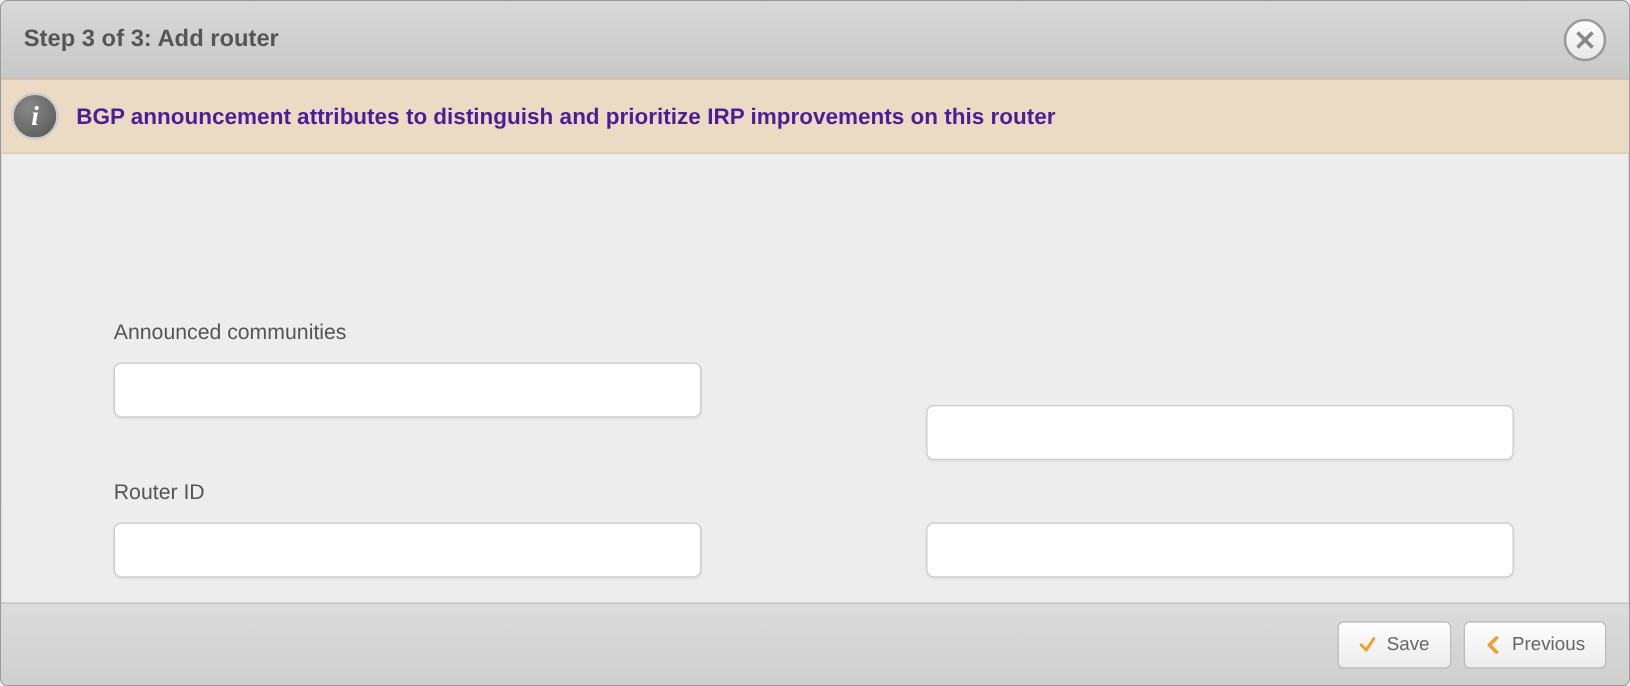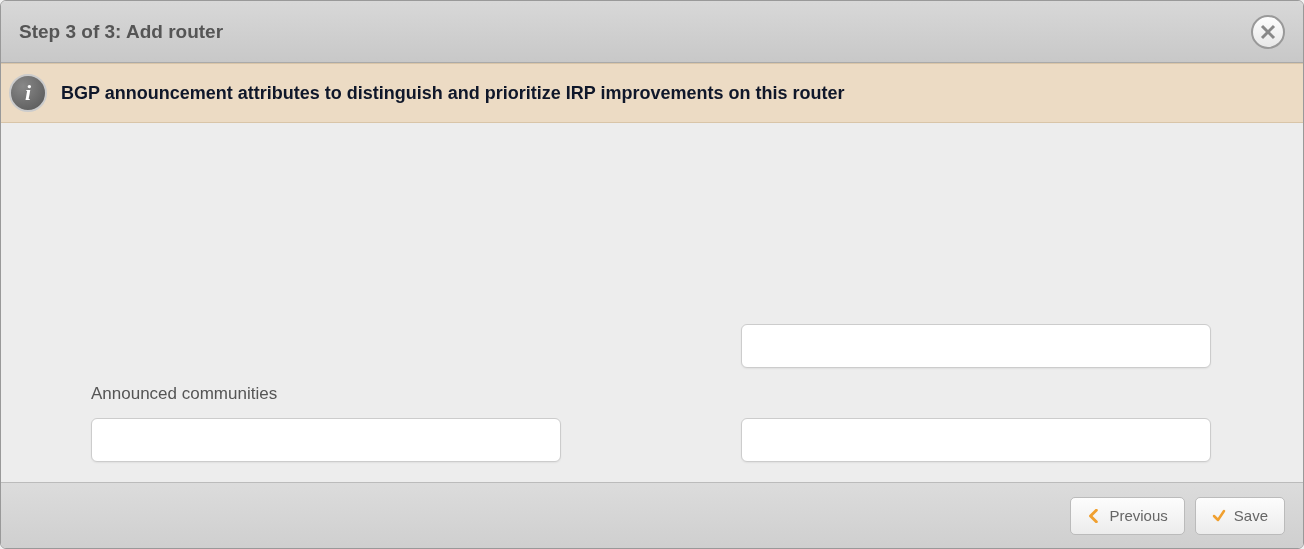--- a/index.html
+++ b/index.html
@@ -79,21 +79,21 @@
       color: #fff;
       font-family: Georgia, serif;
       font-style: italic;
       font-weight: bold;
       font-size: 22px;
       flex-shrink: 0;
     }
     .info-text {
       font-size: 18px;
       font-weight: bold;
-      color: #0f172a;
+      color: #4c1d95;
     }
     .form-area {
       flex: 1;
       padding: 50px 90px 20px 90px;
       display: flex;
       gap: 180px;
     }
     .form-col {
       flex: 1;
       display: flex;
@@ -173,43 +173,47 @@
     <div class="info-icon">i</div>
     <div class="info-text">BGP announcement attributes to distinguish and prioritize IRP improvements on this router</div>
   </div>
 
   <div class="form-area">
     <div class="form-col">
       <div class="field-group">
         <label class="field-label">Announced communities</label>
         <input type="text" class="field-input" value="" style="">
       </div>
+      <div class="field-group">
+        <label class="field-label">Router ID</label>
+        <input type="text" class="field-input" value="" style="">
+      </div>
     </div>
     <div class="form-col">
       <div class="field-group">
         <input type="text" class="field-input" value="" style="">
       </div>
       <div class="field-group">
         <input type="text" class="field-input" value="" style="">
       </div>
     </div>
   </div>
 
   <div class="dialog-footer">
+    <button class="btn">
+      <span class="btn-icon">
+        <svg viewBox="0 0 14 14">
+            <path d="M2 7 L6 11 L12 2" fill="none" stroke="#f0a030" stroke-width="2.5" stroke-linecap="round" stroke-linejoin="round"></path>
+          </svg>
+      </span>
+      <span>Save</span>
+    </button>
     <button class="btn">
       <span class="btn-icon">
         <svg viewBox="0 0 12 12">
             <path d="M8 1 L3 6 L8 11" fill="none" stroke="#f0a030" stroke-width="2.5" stroke-linecap="round" stroke-linejoin="round"></path>
           </svg>
       </span>
       <span>Previous</span>
     </button>
-    <button class="btn">
-      <span class="btn-icon">
-        <svg viewBox="0 0 14 14">
-            <path d="M2 7 L6 11 L12 2" fill="none" stroke="#f0a030" stroke-width="2.5" stroke-linecap="round" stroke-linejoin="round"></path>
-          </svg>
-      </span>
-      <span>Save</span>
-    </button>
   </div>
 
 </div>
 
 </body></html>

